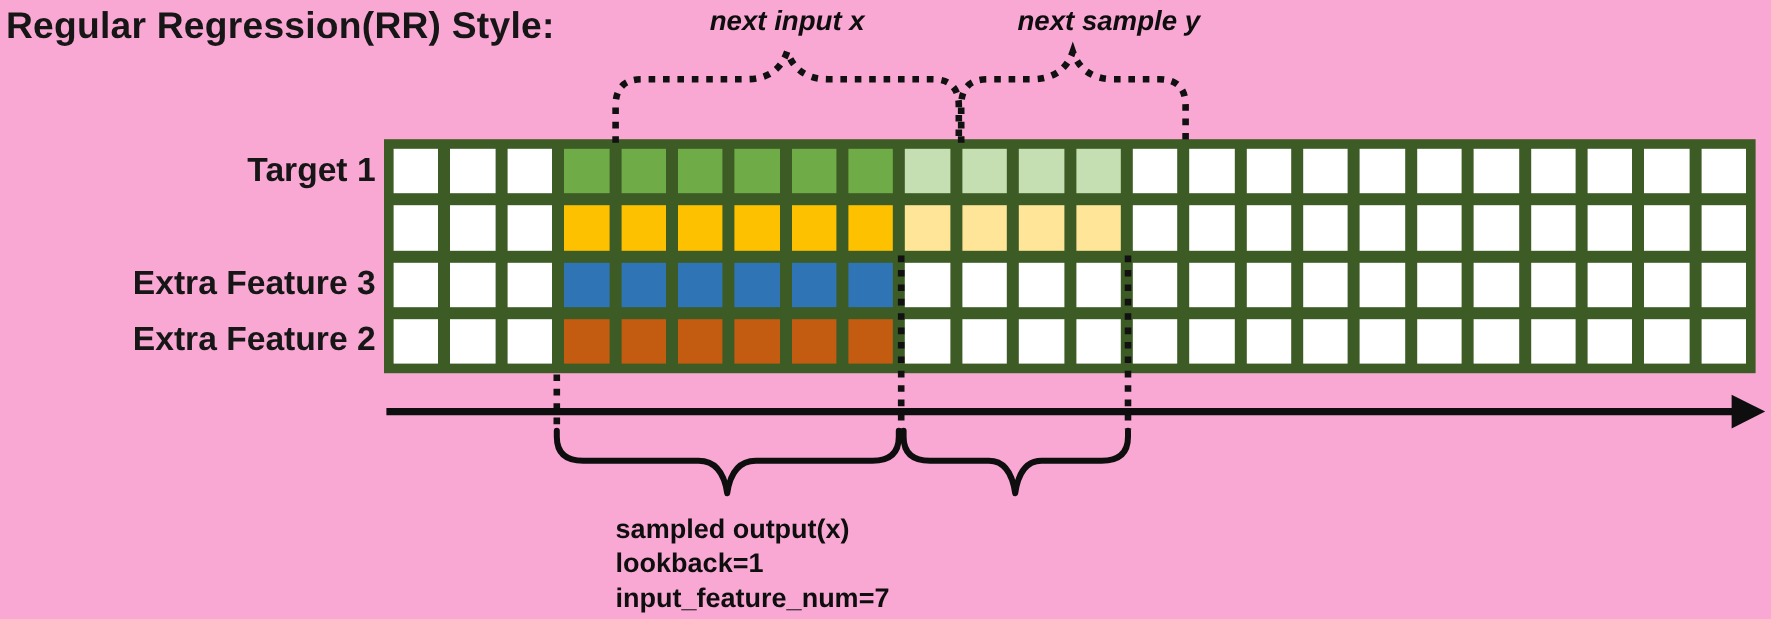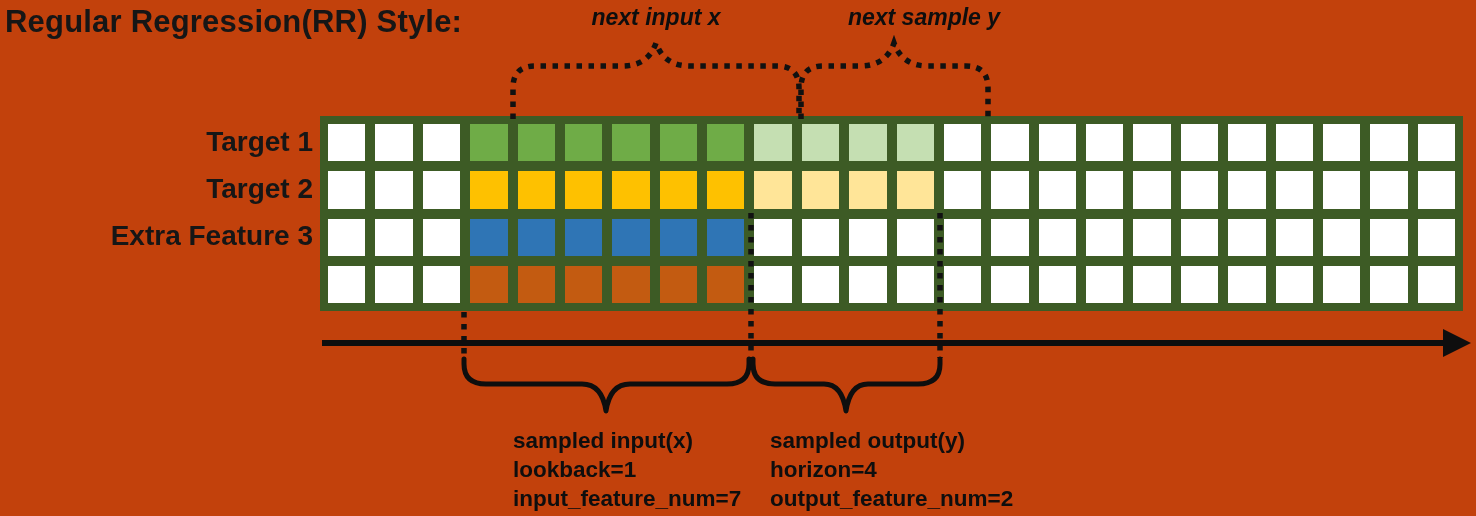--- a/index.html
+++ b/index.html
@@ -1,21 +1,21 @@
 <!DOCTYPE html>
 <html><head>
 <meta charset="utf-8">
 <style>
   * { margin: 0; padding: 0; box-sizing: border-box; }
   html, body { background: #ffffff; }
   .canvas {
     position: relative;
     width: 1476px;
     height: 516px;
-    background: #c2410c;
+    background: #f9a8d4;
     font-family: "Liberation Sans", sans-serif;
     color: #111111;
     overflow: hidden;
     padding-left: 20px;
   }
   .title {
     position: absolute;
     left: 5px; top: 4px;
     font-size: 31px;
     font-weight: 700;
@@ -95,22 +95,22 @@
 <body>
 
 <div class="canvas">
 
   <div class="title">Regular Regression(RR) Style:</div>
 
   <div class="top-label" id="next-x">next input x</div>
   <div class="top-label" id="next-y">next sample y</div>
 
   <div class="row-label" id="rlabel-0">Target 1</div>
-  <div class="row-label" id="rlabel-1">Target 2</div>
   <div class="row-label" id="rlabel-2">Extra Feature 3</div>
+  <div class="row-label" id="rlabel-3">Extra Feature 2</div>
 
   <div class="grid" style="background: rgb(61, 91, 37); grid-template-columns: repeat(24, 1fr);">
       <div class="cell" style="background: rgb(255, 255, 255);"></div>
       <div class="cell" style="background: rgb(255, 255, 255);"></div>
       <div class="cell" style="background: rgb(255, 255, 255);"></div>
       <div class="cell" style="background: rgb(111, 172, 71);"></div>
       <div class="cell" style="background: rgb(111, 172, 71);"></div>
       <div class="cell" style="background: rgb(111, 172, 71);"></div>
       <div class="cell" style="background: rgb(111, 172, 71);"></div>
       <div class="cell" style="background: rgb(111, 172, 71);"></div>
@@ -217,23 +217,18 @@
 
     <line x1="322" y1="343" x2="1447" y2="343" stroke="#0e0e0e" stroke-width="6"></line>
     <polygon points="1443,329 1443,357 1471,343" fill="#0e0e0e"></polygon>
 
     <path d="M 464 359 L 464 364 Q 464 384 486 384 L 582 384 Q 602 384 606 411 Q 610 384 630 384 L 727 384 Q 749 384 749 364 L 749 359" fill="none" stroke="#0e0e0e" stroke-width="5" stroke-linecap="round" stroke-linejoin="round"></path>
 
     <path d="M 753 359 L 753 364 Q 753 384 775 384 L 824 384 Q 842 384 846 411 Q 850 384 868 384 L 918 384 Q 940 384 940 364 L 940 359" fill="none" stroke="#0e0e0e" stroke-width="5" stroke-linecap="round" stroke-linejoin="round"></path>
   </svg>
 
   <div class="note" id="note-input">
-    <div>sampled input(x)</div>
+    <div>sampled output(x)</div>
     <div>lookback=1</div>
     <div>input_feature_num=7</div>
   </div>
-  <div class="note" id="note-output">
-    <div>sampled output(y)</div>
-    <div>horizon=4</div>
-    <div>output_feature_num=2</div>
-  </div>
 
 </div>
 
 </body></html>

